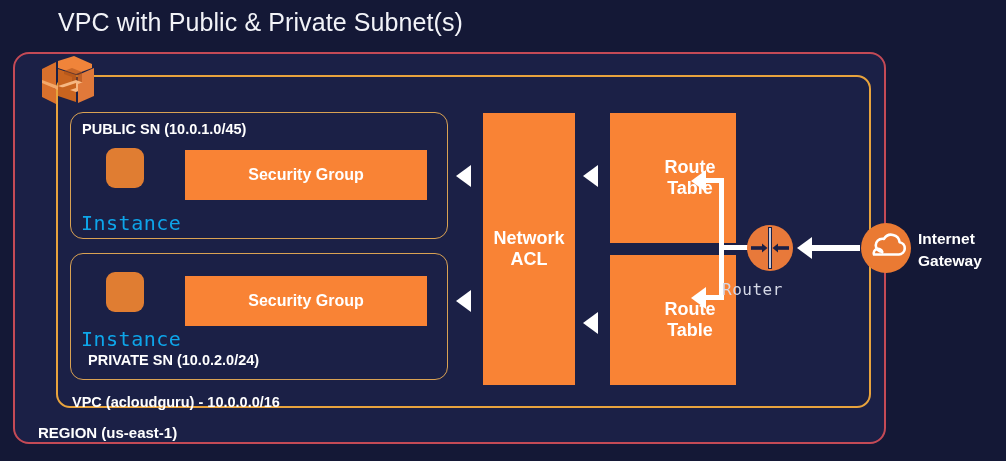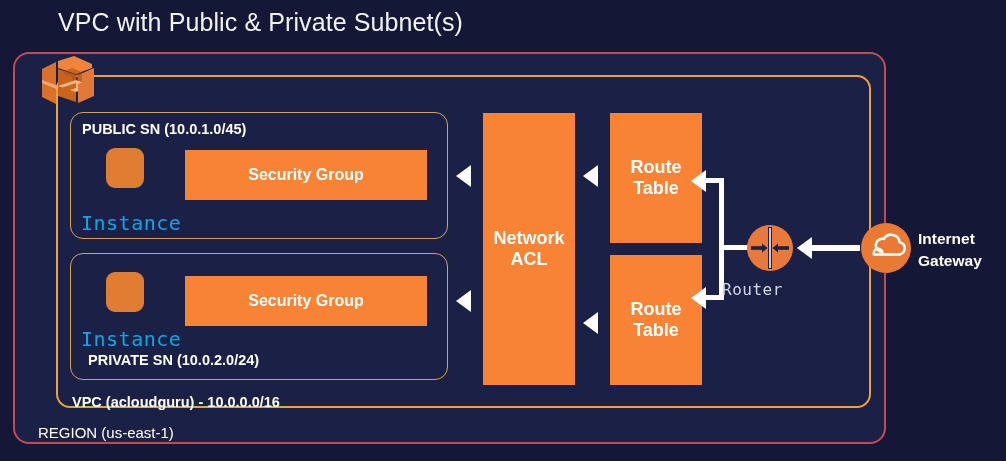--- a/index.html
+++ b/index.html
@@ -38,21 +38,21 @@
     border: 2.4px solid #c44a56;
     border-radius: 16px;
     background: #1b2046;
     box-sizing: border-box;
   }
   .region-label {
     position: absolute;
     left: 38px;
     top: 424px;
     font-size: 15px;
-    font-weight: normal;
+    font-weight: bold;
     color: #ffffff;
     white-space: nowrap;
   }
 
   
   .vpc-box {
     position: absolute;
     left: 56px;
     top: 75px;
     width: 815px;
@@ -137,21 +137,21 @@
     line-height: 1.15;
   }
   .sg { width: 242px; height: 50px; font-size: 16px; }
   .sg.pub  { left: 185px; top: 150px; }
   .sg.priv { left: 185px; top: 276px; }
 
   .nacl {
     left: 483px; top: 113px; width: 92px; height: 272px;
     font-size: 18px;
   }
-  .rt { width: 92px; height: 130px; font-size: 18px; }
+  .rt { width: 92px; height: 130px; font-size: 18px; padding-left: 34px; }
   .rt.top    { left: 610px; top: 113px; }
   .rt.bottom { left: 610px; top: 255px; }
 
   
   .arrow-left {
     position: absolute;
     width: 0; height: 0;
     border-top: 11px solid transparent;
     border-bottom: 11px solid transparent;
     border-right: 15px solid #ffffff;

